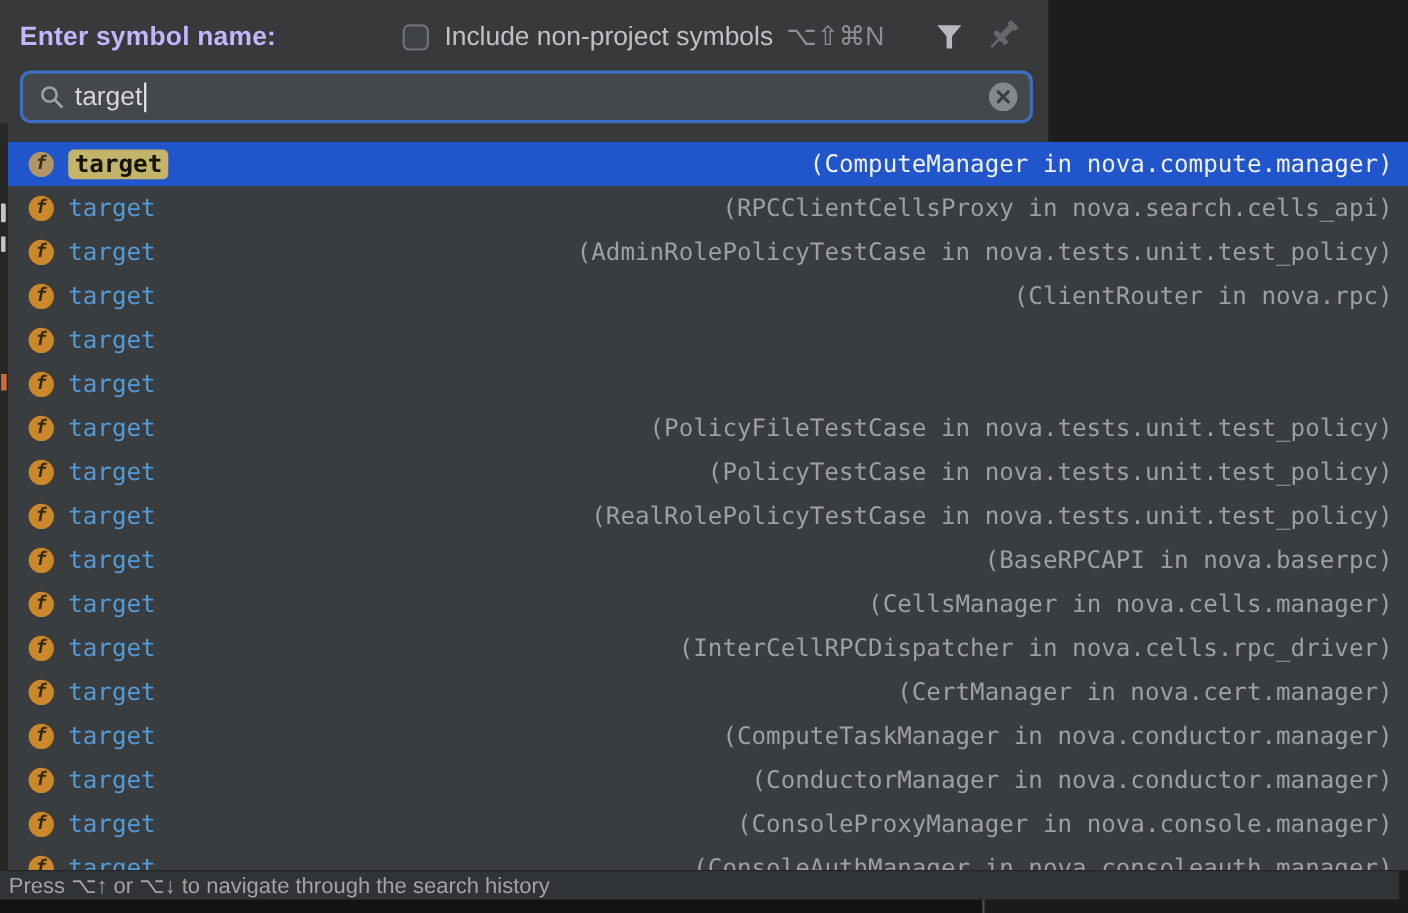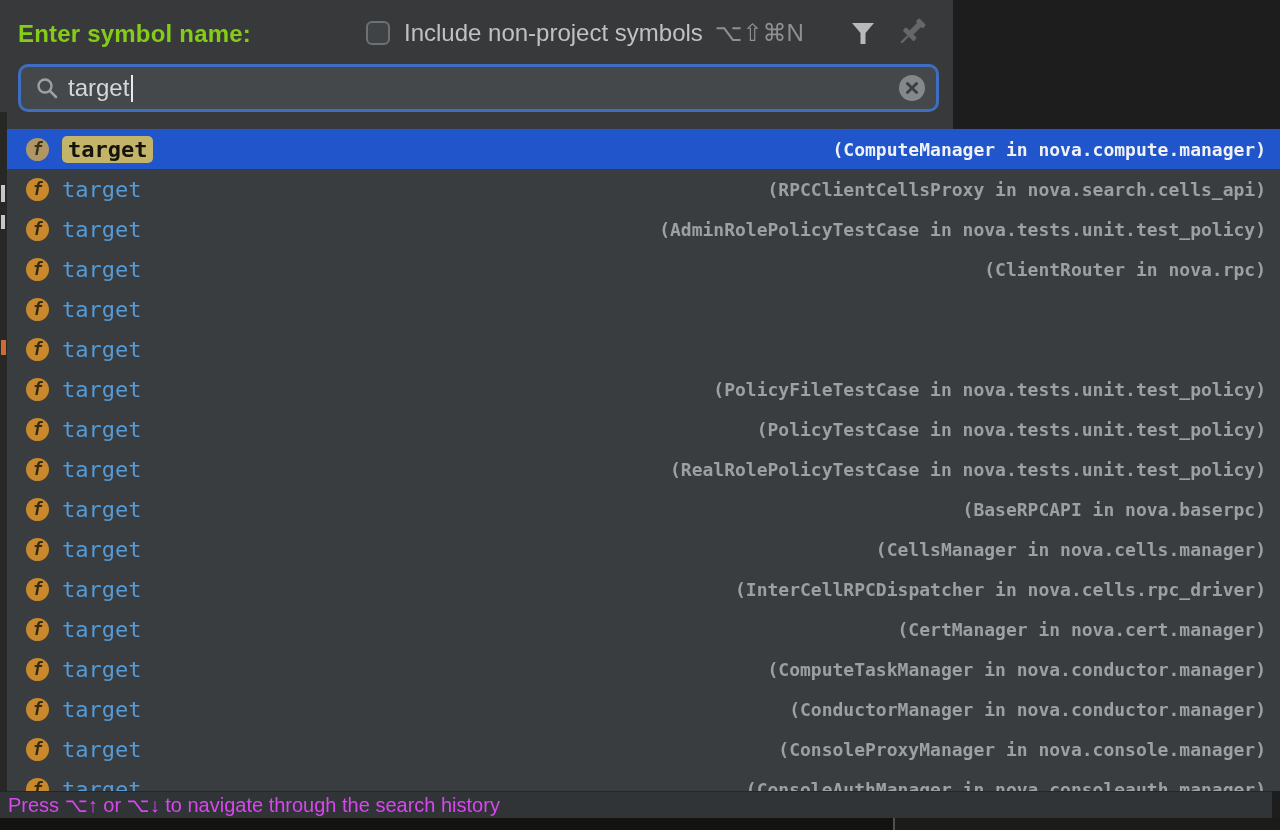--- a/index.html
+++ b/index.html
@@ -9,21 +9,21 @@
     background:var(--editor-bg,#1c1d1c);
     font-family:"Liberation Sans", sans-serif;
   }
   
   .dialog-header {
     position:absolute; left:0; top:0; width:953px; height:129px;
     background:var(--header-bg,#37393b);
   }
   .dlg-title {
     position:absolute; left:18px; top:20px;
-    font-size:24px; font-weight:bold; color:#84cc16; letter-spacing:.2px;
+    font-size:24px; font-weight:bold; color:#c4b5fd; letter-spacing:.2px;
   }
   .include-group { position:absolute; left:333px; top:19px; display:flex; align-items:center;margin-left:33px; }
   .checkbox {
     width:24px; height:24px; border:2px solid #6e7174; border-radius:6px;
     background:#3f4345; cursor:pointer;
   }
   .include-label { margin-left:14px; font-size:24px; color:#bfc1c3; }
   .include-shortcut { margin-left:12px; font-size:24px; color:#8d9193; }
   .funnel-btn { position:absolute; left:849px; top:21px; width:28px; height:26px; cursor:pointer; }
   .pin-btn { position:absolute; left:895px; top:15px; width:34px; height:34px; cursor:pointer; }
@@ -50,35 +50,35 @@
     padding:0 14px 0 19px; cursor:pointer; white-space:nowrap;
   }
   .func-icon {
     flex:0 0 auto; width:23px; height:23px; border-radius:50%;
     background:var(--icon-bg,#c8882b); color:#35290f;
     font-size:17px; font-style:italic; font-weight:bold;
     display:flex; align-items:center; justify-content:center;
     margin-right:13px; line-height:1;
   }
   .sym-name { font-size:22px; color:var(--symbol-blue,#549bd9); }
-  .sym-loc { margin-left:auto; font-size:18px; color:var(--location-gray,#9da0a2);font-weight:bold; }
+  .sym-loc { margin-left:auto; font-size:22px; color:var(--location-gray,#9da0a2); }
   .row.selected { background:var(--selection-bg,#2155cc); }
   .row.selected .sym-name {
     background:var(--match-bg,#c3b469); color:#14140c; font-weight:bold;
     padding:1px 6px; border-radius:5px;
   }
   .row.selected .sym-loc { color:#f0f1f2; }
   .row.selected .func-icon { background:#b09565; color:#3a2f1a; }
   
   .status-bar {
     position:absolute; left:0; top:791px; width:1272px; height:27px;
     background:var(--statusbar-bg,#313437); border-top:1px solid #242628;
     display:flex; align-items:center;
   }
-  .status-text { margin-left:8px; font-size:20px; color:#d946ef; }
+  .status-text { margin-left:8px; font-size:20px; color:#a3a3a3; }
   
   .left-strip { position:absolute; left:0; top:112px; width:7px; height:679px; background:#272726; }
   .frag { position:absolute; }
   .bottom-strip { position:absolute; left:0; top:818px; width:1280px; height:12px; background:#1b1b19; }
   .bottom-strip .dark-part { position:absolute; left:0; top:0; width:893px; height:12px; background:#131311; }
   .bottom-strip .vline { position:absolute; left:893px; top:0; width:2px; height:12px; background:#50504c; }
 </style>
 </head>
 <body>
 

